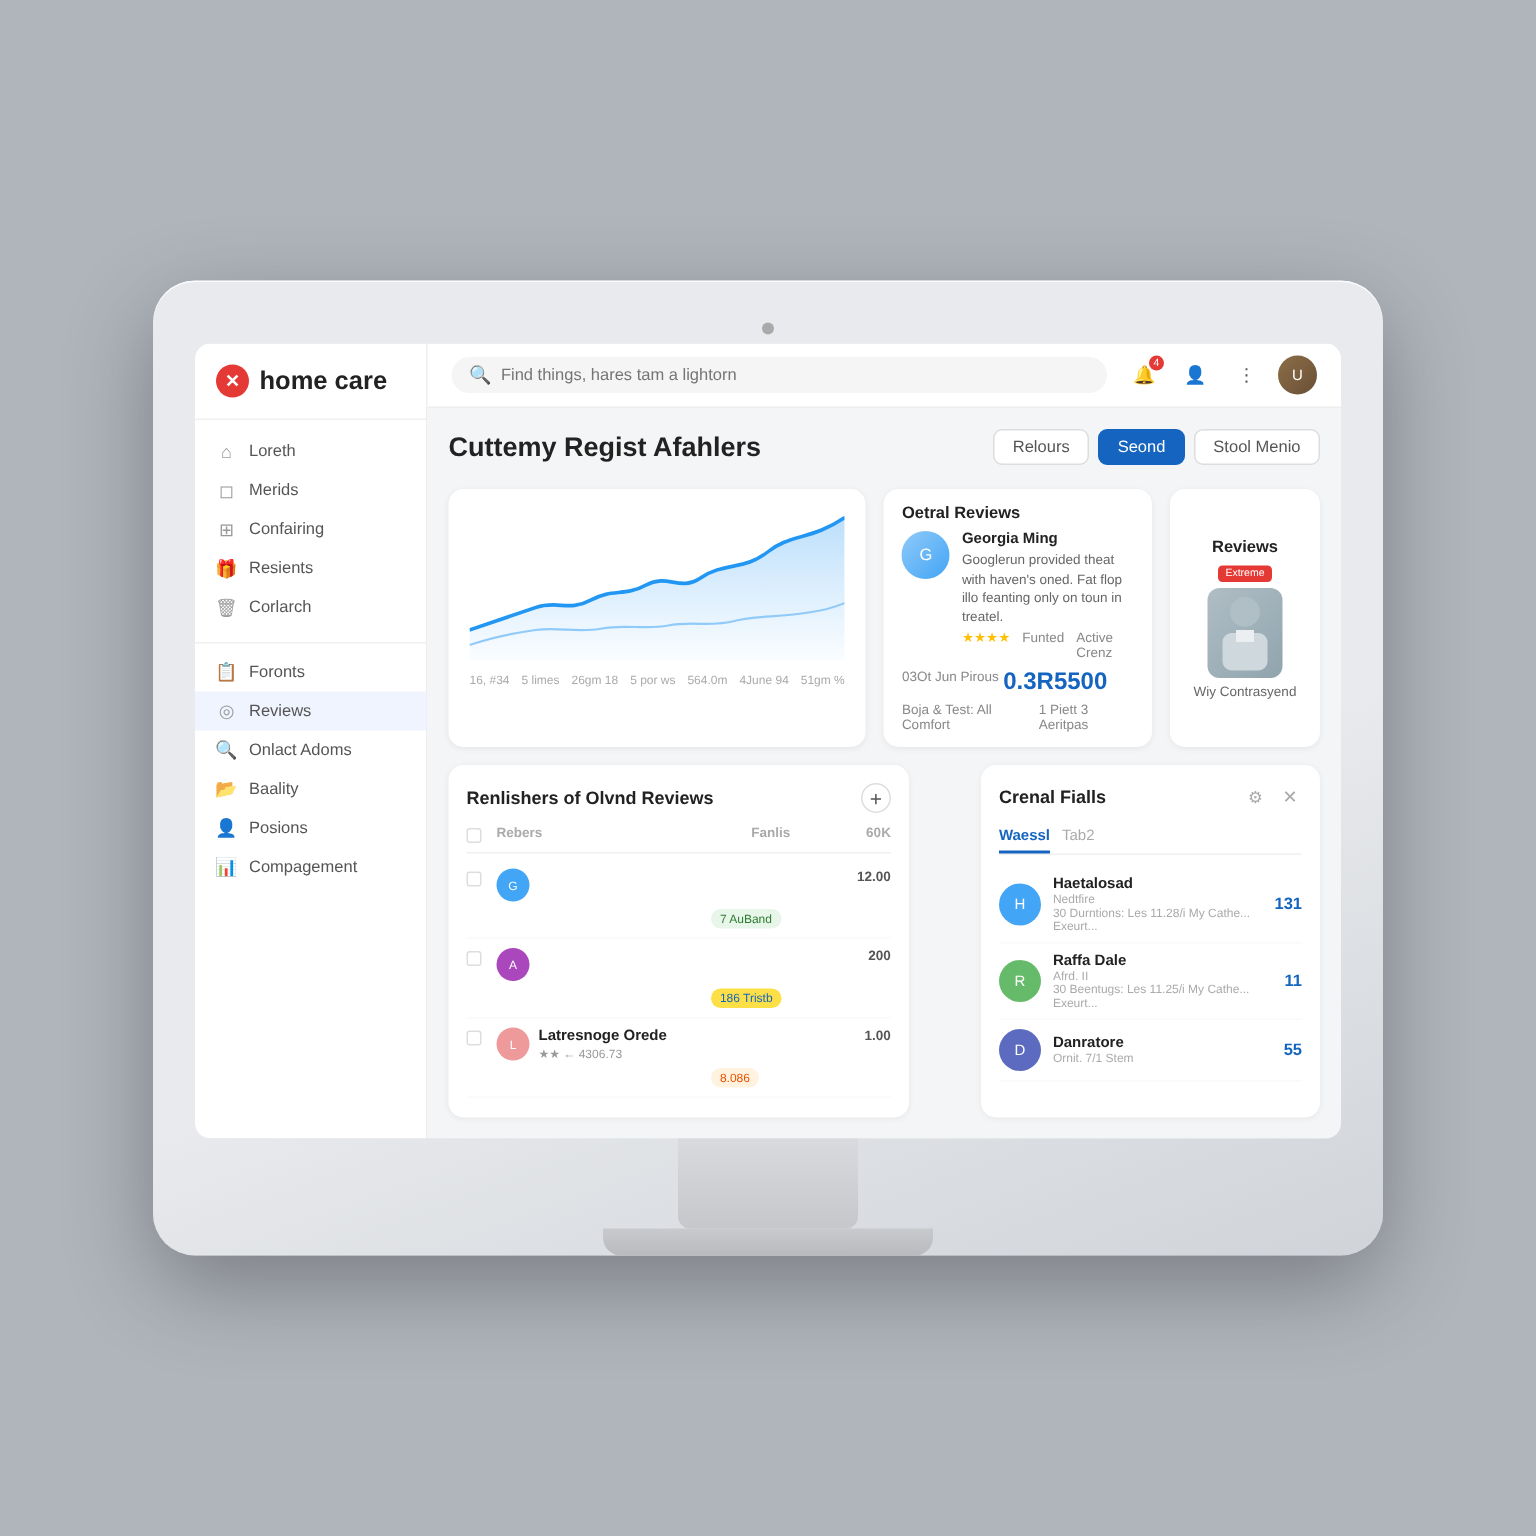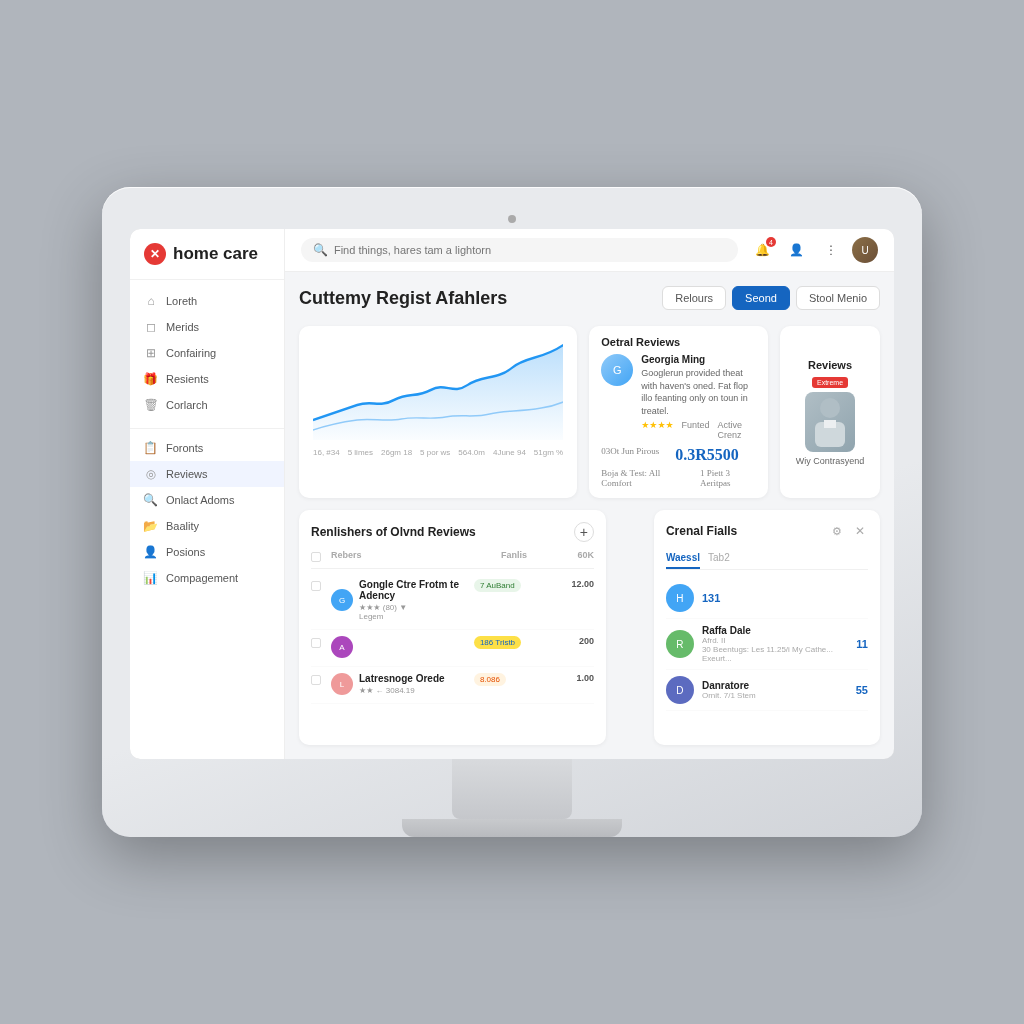--- a/index.html
+++ b/index.html
@@ -289,23 +289,22 @@
       font-weight: 700;
       color: #222;
       margin-bottom: 2px;
     }
     .stars {
       color: #FFC107;
       font-size: 9px;
     }
     .stats-row {
       display: flex;
-      gap: 16px;
+      gap: 3px;
       margin-top: 4px;
-      font-family: Liberation Serif, serif;
     }
     .stat-item {
       font-size: 9px;
       color: #888;
     }
     .stat-value {
       color: #1565c0;
       font-weight: 600;
     }
     .review-card-right {
@@ -391,21 +390,21 @@
     .th.amount { width: 40px; text-align: right; }
     .table-row {
       display: flex;
       align-items: flex-start;
       padding: 6px 0;
       border-bottom: 1px solid #fafafa;
     }
     .td { font-size: 9px; color: #555; }
     .td.check { width: 20px; }
     .td.name { flex: 1; }
-    .td.status { width: 80px; }
+    .td.status { width: 80px; margin-top: 27px; }
     .td.amount { width: 40px; text-align: right; font-weight: 700; }
     .row-name { font-size: 10px; font-weight: 600; color: #222; margin-bottom: 2px; }
     .row-sub { font-size: 8px; color: #999; }
     .row-person {
       display: flex;
       align-items: center;
       gap: 6px;
       margin-bottom: 2px;
     }
     .mini-avatar {
@@ -692,25 +691,20 @@
               <div class="th amount">60K</div>
             </div>
 
             <div class="table-row">
               <div class="td check">
                 <div class="checkbox"></div>
               </div>
               <div class="td name">
                 <div class="row-person">
                   <div class="mini-avatar" style="background:#42A5F5;">G</div>
-                  <div>
-                    <div class="row-name">Gongle Ctre Frotm te Adency</div>
-                    <div class="row-sub">★★★ (80) ▼</div>
-                    <div class="row-sub">Legem</div>
-                  </div>
                 </div>
               </div>
               <div class="td status">
                 <span class="status-badge status-green">7 AuBand</span>
               </div>
               <div class="td amount">12.00</div>
             </div>
 
             <div class="table-row">
               <div class="td check">
@@ -729,21 +723,21 @@
 
             <div class="table-row">
               <div class="td check">
                 <div class="checkbox"></div>
               </div>
               <div class="td name">
                 <div class="row-person">
                   <div class="mini-avatar" style="background:#EF9A9A;">L</div>
                   <div>
                     <div class="row-name">Latresnoge Orede</div>
-                    <div class="row-sub">★★ ← 3084.19</div>
+                    <div class="row-sub">★★ ← 4306.73</div>
                   </div>
                 </div>
               </div>
               <div class="td status">
                 <span class="status-badge status-orange">8.086</span>
               </div>
               <div class="td amount">1.00</div>
             </div>
           </div>
 
@@ -755,20 +749,25 @@
                 <span class="close-btn">✕</span>
               </div>
             </div>
             <div class="tabs">
               <span class="tab active">Waessl</span>
               <span class="tab">Tab2</span>
             </div>
 
             <div class="panel-person">
               <div class="panel-avatar" style="background:#42A5F5;">H</div>
+              <div class="panel-person-info">
+                <div class="panel-person-name">Haetalosad</div>
+                <div class="panel-person-sub">Nedtfire</div>
+                <div class="panel-person-note">30 Durntions: Les 11.28/i My Cathe... Exeurt...</div>
+              </div>
               <div class="panel-person-count">131</div>
             </div>
 
             <div class="panel-person">
               <div class="panel-avatar" style="background:#66BB6A;">R</div>
               <div class="panel-person-info">
                 <div class="panel-person-name">Raffa Dale</div>
                 <div class="panel-person-sub">Afrd. II</div>
                 <div class="panel-person-note">30 Beentugs: Les 11.25/i My Cathe... Exeurt...</div>
               </div>

